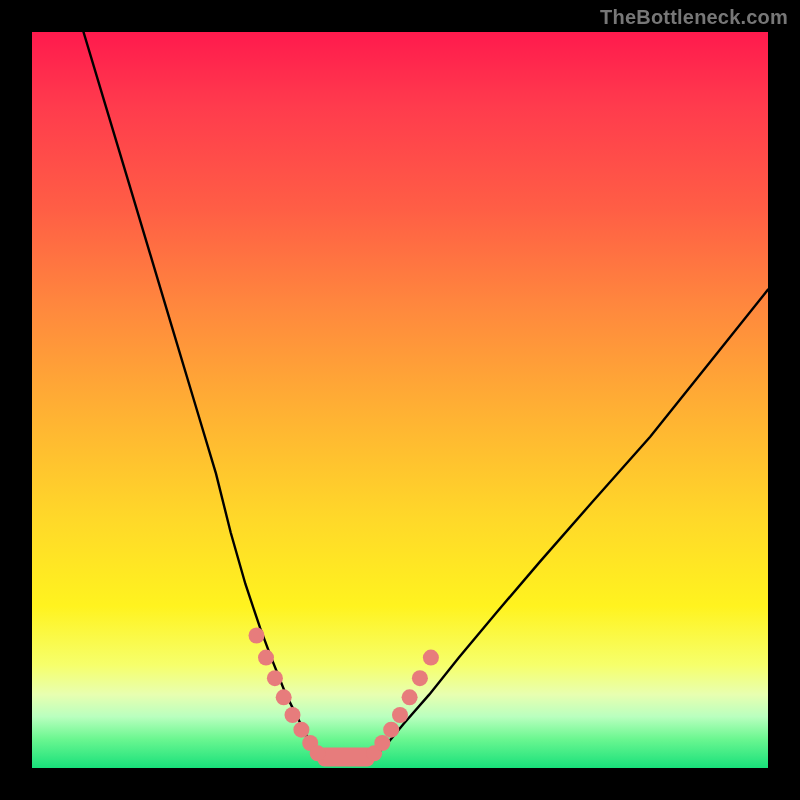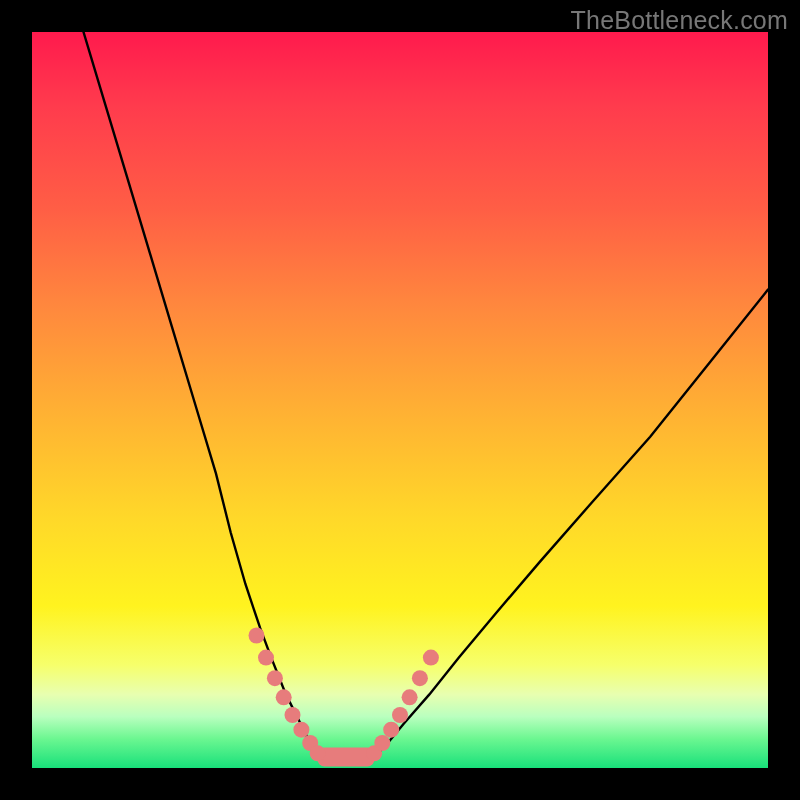--- a/index.html
+++ b/index.html
@@ -38,22 +38,22 @@
       #baffbf 93%,
       #6cf791 96%,
       #18e07a 100%
     );
   }
   .watermark {
     position: absolute;
     top: 6px;
     right: 12px;
     color: #777;
-    font-size: 25px;
-    font-weight: 400;
+    font-size: 20px;
+    font-weight: 700;
     letter-spacing: 0.2px;
     user-select: none;
   }
   svg.curves {
     position: absolute;
     left: 0; top: 0;
     width: 736px; height: 736px;
   }
   .curve {
     fill: none;

